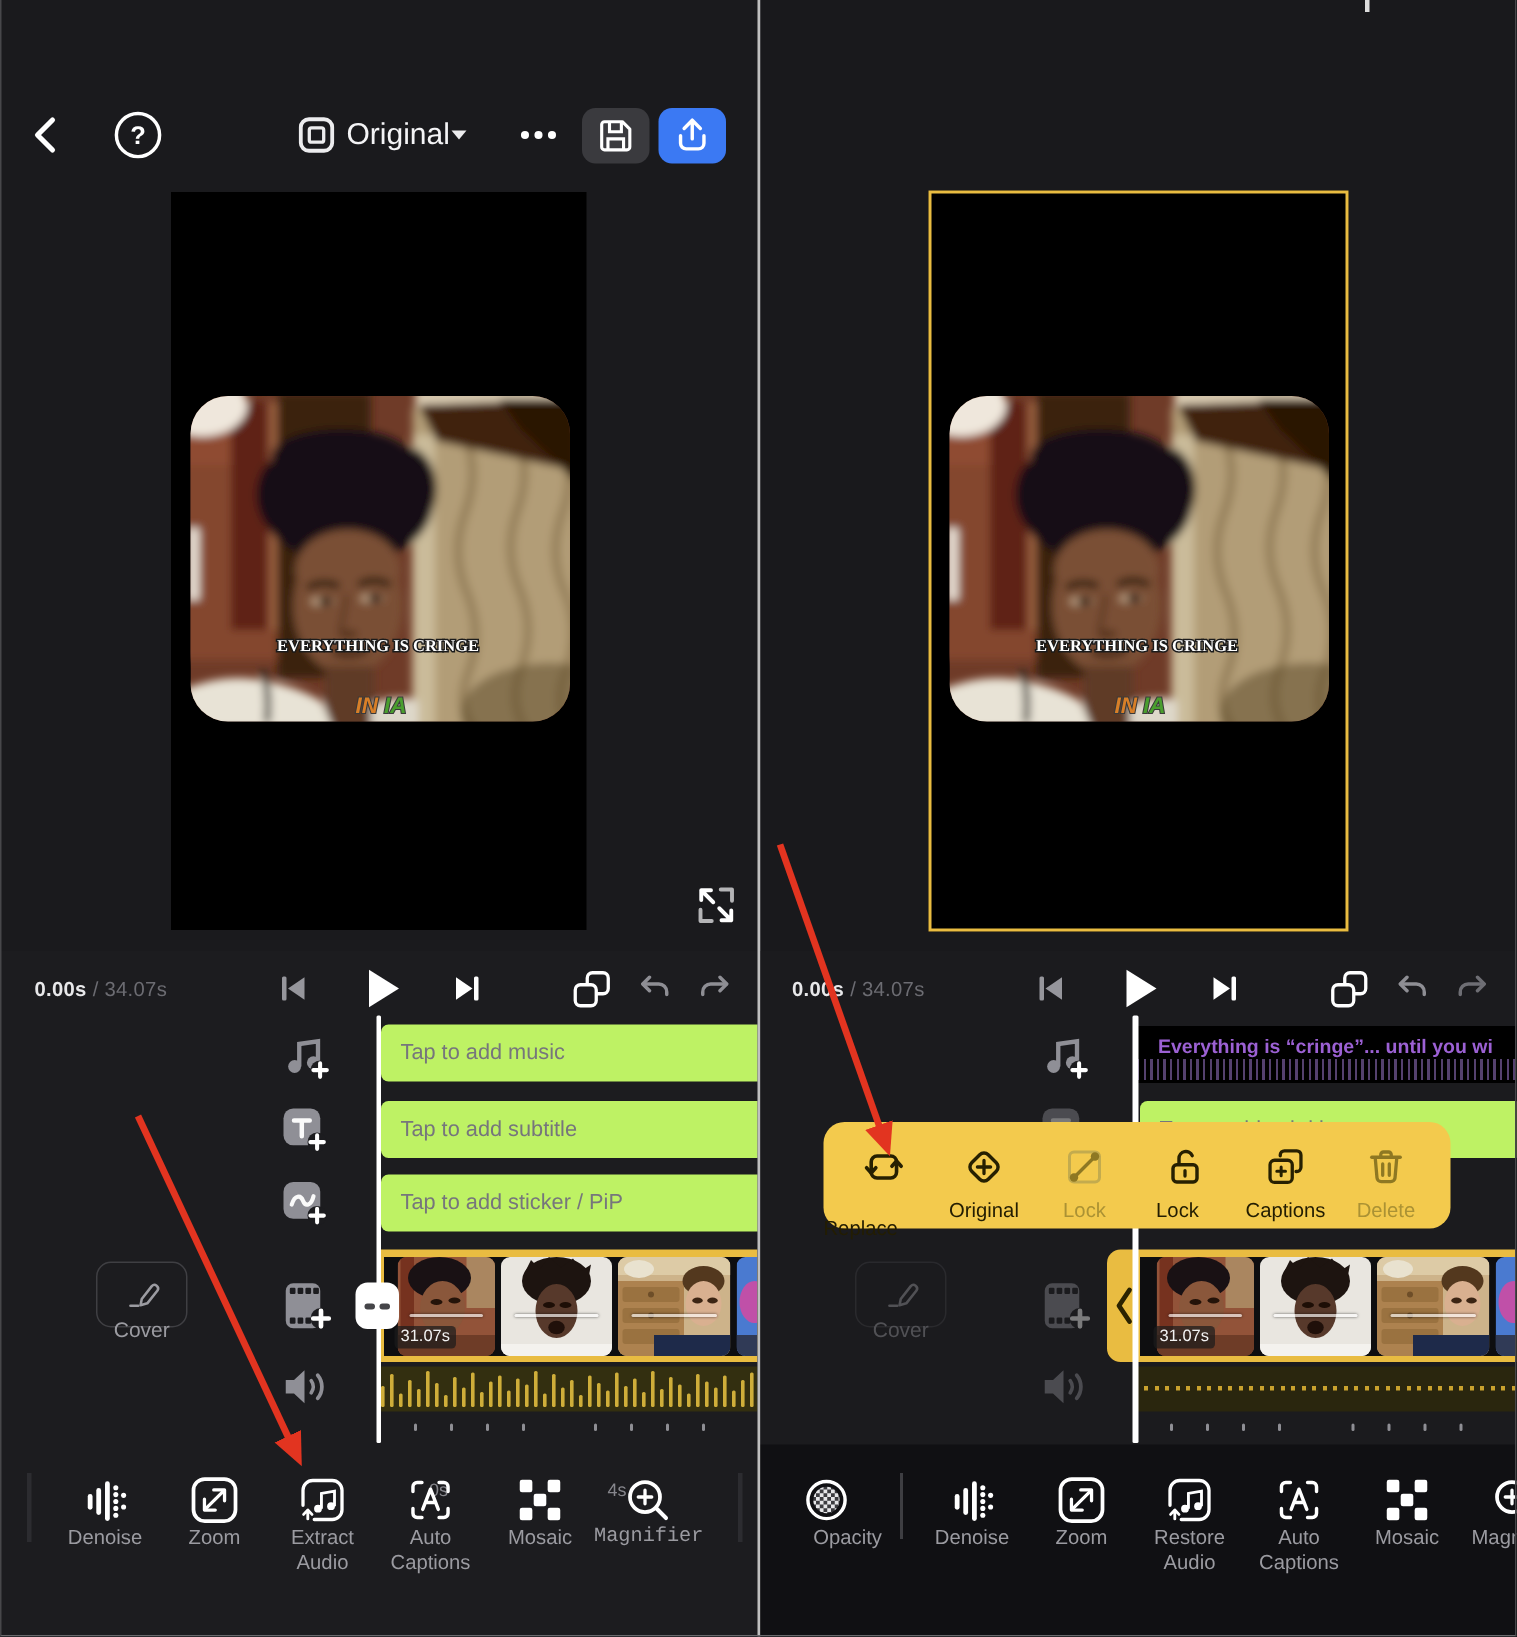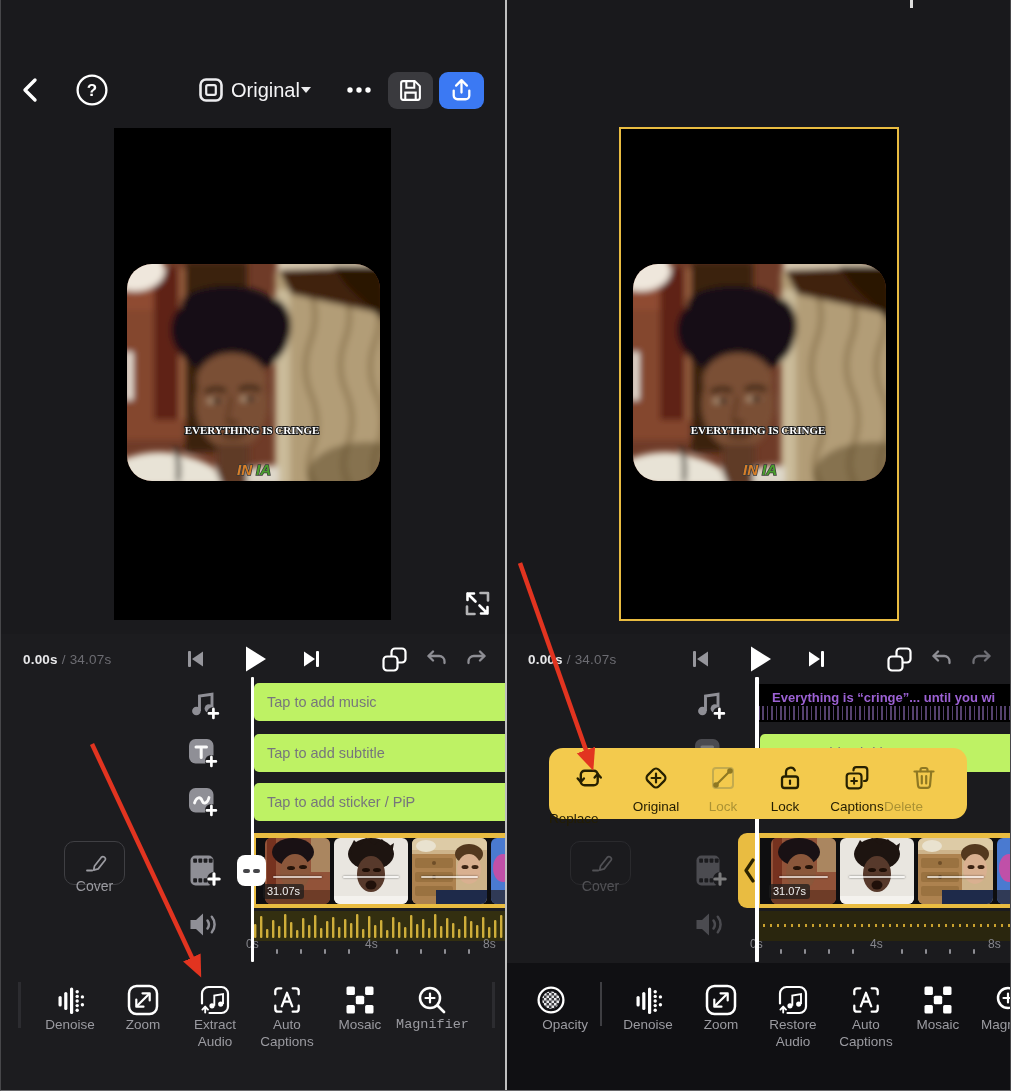--- a/index.html
+++ b/index.html
@@ -13,21 +13,21 @@
 .tsec { position:absolute; left:0; top:634px; width:505px; height:457px; background:#1c1c1f; }
 .time { position:absolute; top:652px; font-size:13.5px; color:#e8e8ea; letter-spacing:0.2px; }
 .time span { color:#6c6c72; }
 .trackrow { position:absolute; background:#bef264; border-radius:5px; height:38px; color:#76767c; font-size:14.5px; line-height:38px; padding-left:13px; }
 .playhead { position:absolute; width:3.5px; background:#fff; border-radius:1px; z-index:30; }
 .label { position:absolute; color:#9b9ba1; font-size:13.5px; text-align:center; line-height:16.5px; white-space:pre-line; }
 .dim { opacity:0.42; }
 .thumb { position:absolute; top:0; height:66px; border-radius:6px; overflow:hidden; }
 .cap { position:absolute; left:12%; right:12%; top:38px; height:2.5px; background:rgba(255,255,255,0.65); border-radius:1px; box-shadow:0 0 2px rgba(0,0,0,.6); }
 .dur { position:absolute; background:rgba(28,28,28,0.72); color:#f2f2f2; font-size:11px; padding:1px 4px 2px; border-radius:3px; }
-.ruler { position:absolute; top:937px; font-size:12px; color:#86868c; }
+.ruler { position:absolute; top:986px; font-size:12px; color:#86868c;margin-left:40px; }
 .tick { position:absolute; top:949px; width:2px; height:4.5px; background:#8e8e94; border-radius:1px; }
 .covr { position:absolute; width:61px; height:44px; border:1.5px solid #3f3f43; border-radius:10px; text-align:center; color:#9b9ba1; font-size:14px; }
 </style>
 </head>
 <body>
 <div id="lpanel">
   <div id="lhdr">
     <svg class="abs" style="left:19px; top:77px;" width="22" height="26" viewBox="0 0 22 26">
         <path d="M16 3 L6 13 L16 23" stroke="#fff" stroke-width="3.4" fill="none" stroke-linecap="round" stroke-linejoin="round"></path>
       </svg>
@@ -729,21 +729,21 @@
           <path d="M11.5 8.2 V6.8 A1.8 1.8 0 0 1 13.3 5 H16.7 A1.8 1.8 0 0 1 18.5 6.8 V8.2"></path>
           <path d="M7.8 8.8 L9 22.3 A2.8 2.8 0 0 0 11.8 24.8 H18.2 A2.8 2.8 0 0 0 21 22.3 L22.2 8.8"></path>
           <path d="M12.8 13 V20.5 M17.2 13 V20.5"></path>
         </g>
       </svg>
     <div class="abs" style="left:0px; top:51px; width:99px; text-align:left; font-size:13.5px; color:#231d02;margin-top:12px;">Replace</div>
     <div class="abs" style="left:67px; top:51px; width:80px; text-align:center; font-size:13.5px; color:#231d02;">Original</div>
     <div class="abs" style="left:134px; top:51px; width:80px; text-align:center; font-size:13.5px; color:#ab9234;">Lock</div>
     <div class="abs" style="left:196px; top:51px; width:80px; text-align:center; font-size:13.5px; color:#231d02;">Lock</div>
     <div class="abs" style="left:268px; top:51px; width:80px; text-align:center; font-size:13.5px; color:#231d02;">Captions</div>
-    <div class="abs" style="left:335px; top:51px; width:80px; font-size:13.5px; color:#ab9234;">Delete</div>
+    <div class="abs" style="left:335px; top:51px; width:80px; text-align:center; font-size:13.5px; color:#ab9234;">Delete</div>
   </div>
   <svg class="abs" style="left:0px; top:548px; z-index:40;" width="110" height="230" viewBox="0 0 110 230">
     <defs>
         <marker id="ah2" markerWidth="6" markerHeight="6" refX="2.7" refY="2.15" orient="auto">
           <path d="M0 0 L4.9 2.15 L0 4.3 z" fill="#e23420"></path>
         </marker>
       </defs>
     <line x1="13" y1="15" x2="83" y2="213.5" stroke="#e23420" stroke-width="4.5" marker-end="url(#ah2)"></line>
   </svg>
 </div>

